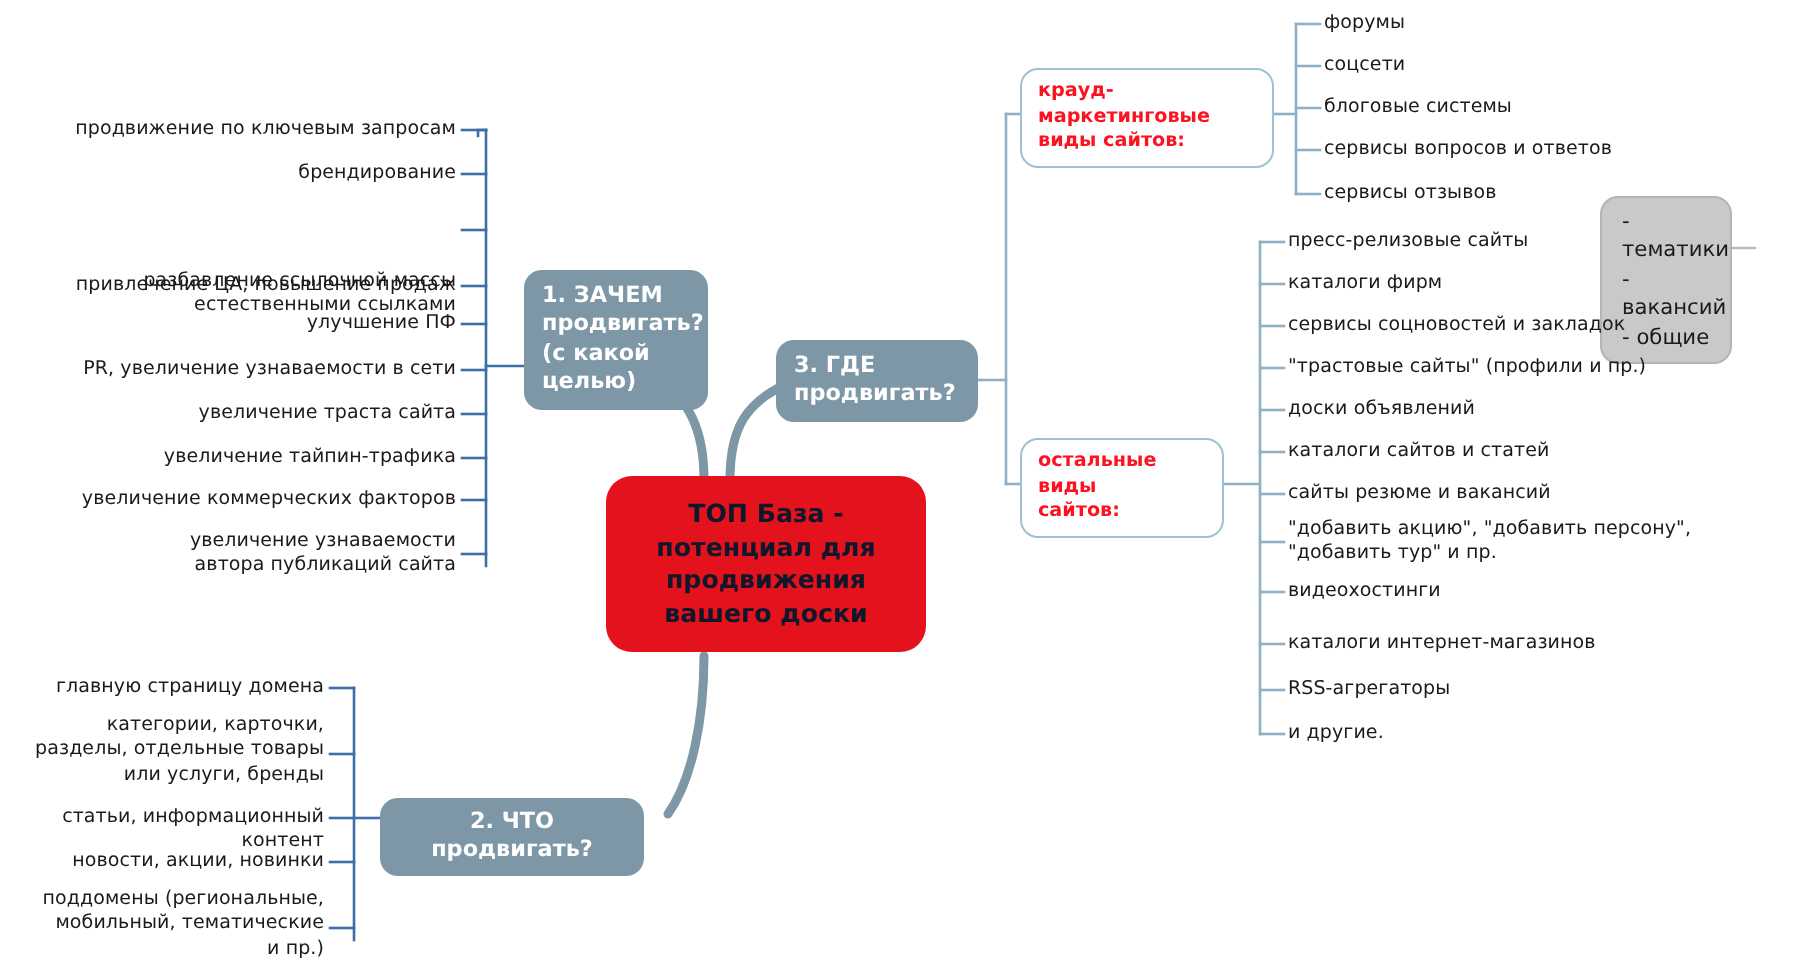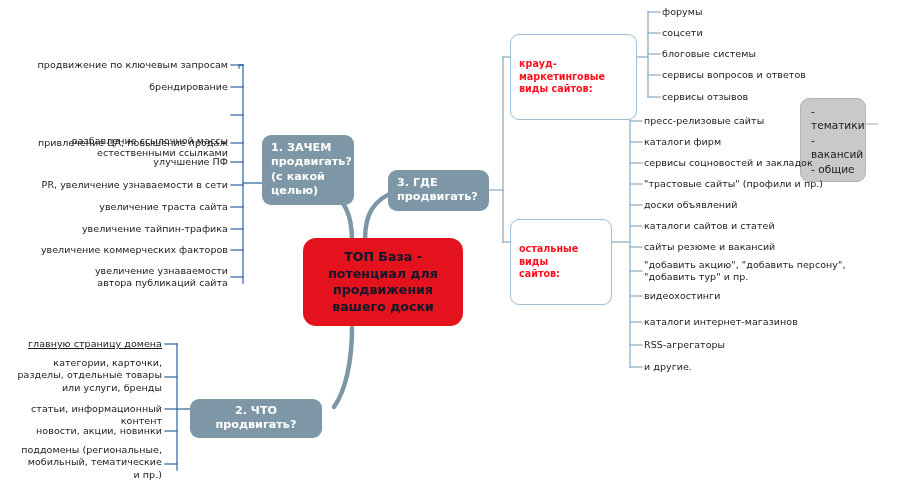--- a/index.html
+++ b/index.html
@@ -46,21 +46,21 @@
   .wnode{
     position:absolute;
     box-sizing:border-box;
     background:#ffffff;
     border:1px solid #9fc0d4;
     border-radius:9px;
     color:#fd1220;
     font-weight:bold;
     font-size:9.6px;
     line-height:12.6px;
-    padding:23px 8px;
+    padding:5px 8px;
   }
   .gnode{
     position:absolute;
     box-sizing:border-box;
     background:#c9c9c9;
     border:1px solid #b4b4b4;
     border-radius:9px;
     color:#1a1a1a;
     font-size:10.6px;
     line-height:14.4px;
@@ -188,21 +188,21 @@
   <div class="leaf r" style="left:28px;top:81px;width:200px;">брендирование</div>
   <div class="leaf r" style="left:68px;top:103px;width:160px;margin-top:32px;">разбавление ссылочной массы естественными ссылками</div>
   <div class="leaf r" style="left:28px;top:137px;width:200px;">привлечение ЦА, повышение продаж</div>
   <div class="leaf r" style="left:28px;top:156px;width:200px;">улучшение ПФ</div>
   <div class="leaf r" style="left:28px;top:179px;width:200px;">PR, увеличение узнаваемости в сети</div>
   <div class="leaf r" style="left:28px;top:201px;width:200px;">увеличение траста сайта</div>
   <div class="leaf r" style="left:28px;top:223px;width:200px;">увеличение тайпин-трафика</div>
   <div class="leaf r" style="left:28px;top:244px;width:200px;">увеличение коммерческих факторов</div>
   <div class="leaf r" style="left:88px;top:265px;width:140px;">увеличение узнаваемости автора публикаций сайта</div>
 
-  <div class="leaf r" style="left:10px;top:338px;width:152px;text-decoration:underline;">главную страницу домена</div>
+  <div class="leaf r" style="left:10px;top:338px;width:152px;">главную страницу домена</div>
   <div class="leaf r" style="left:12px;top:357px;width:150px;">категории, карточки, разделы, отдельные товары или услуги, бренды</div>
   <div class="leaf r" style="left:2px;top:403px;width:160px;">статьи, информационный контент</div>
   <div class="leaf r" style="left:10px;top:425px;width:152px;">новости, акции, новинки</div>
   <div class="leaf r" style="left:20px;top:444px;width:142px;">поддомены (региональные, мобильный, тематические и пр.)</div>
 
   <div class="leaf l" style="left:662px;top:6px;width:235px;">форумы</div>
   <div class="leaf l" style="left:662px;top:27px;width:235px;">соцсети</div>
   <div class="leaf l" style="left:662px;top:48px;width:235px;">блоговые системы</div>
   <div class="leaf l" style="left:662px;top:69px;width:235px;">сервисы вопросов и ответов</div>
   <div class="leaf l" style="left:662px;top:91px;width:235px;">сервисы отзывов</div>

